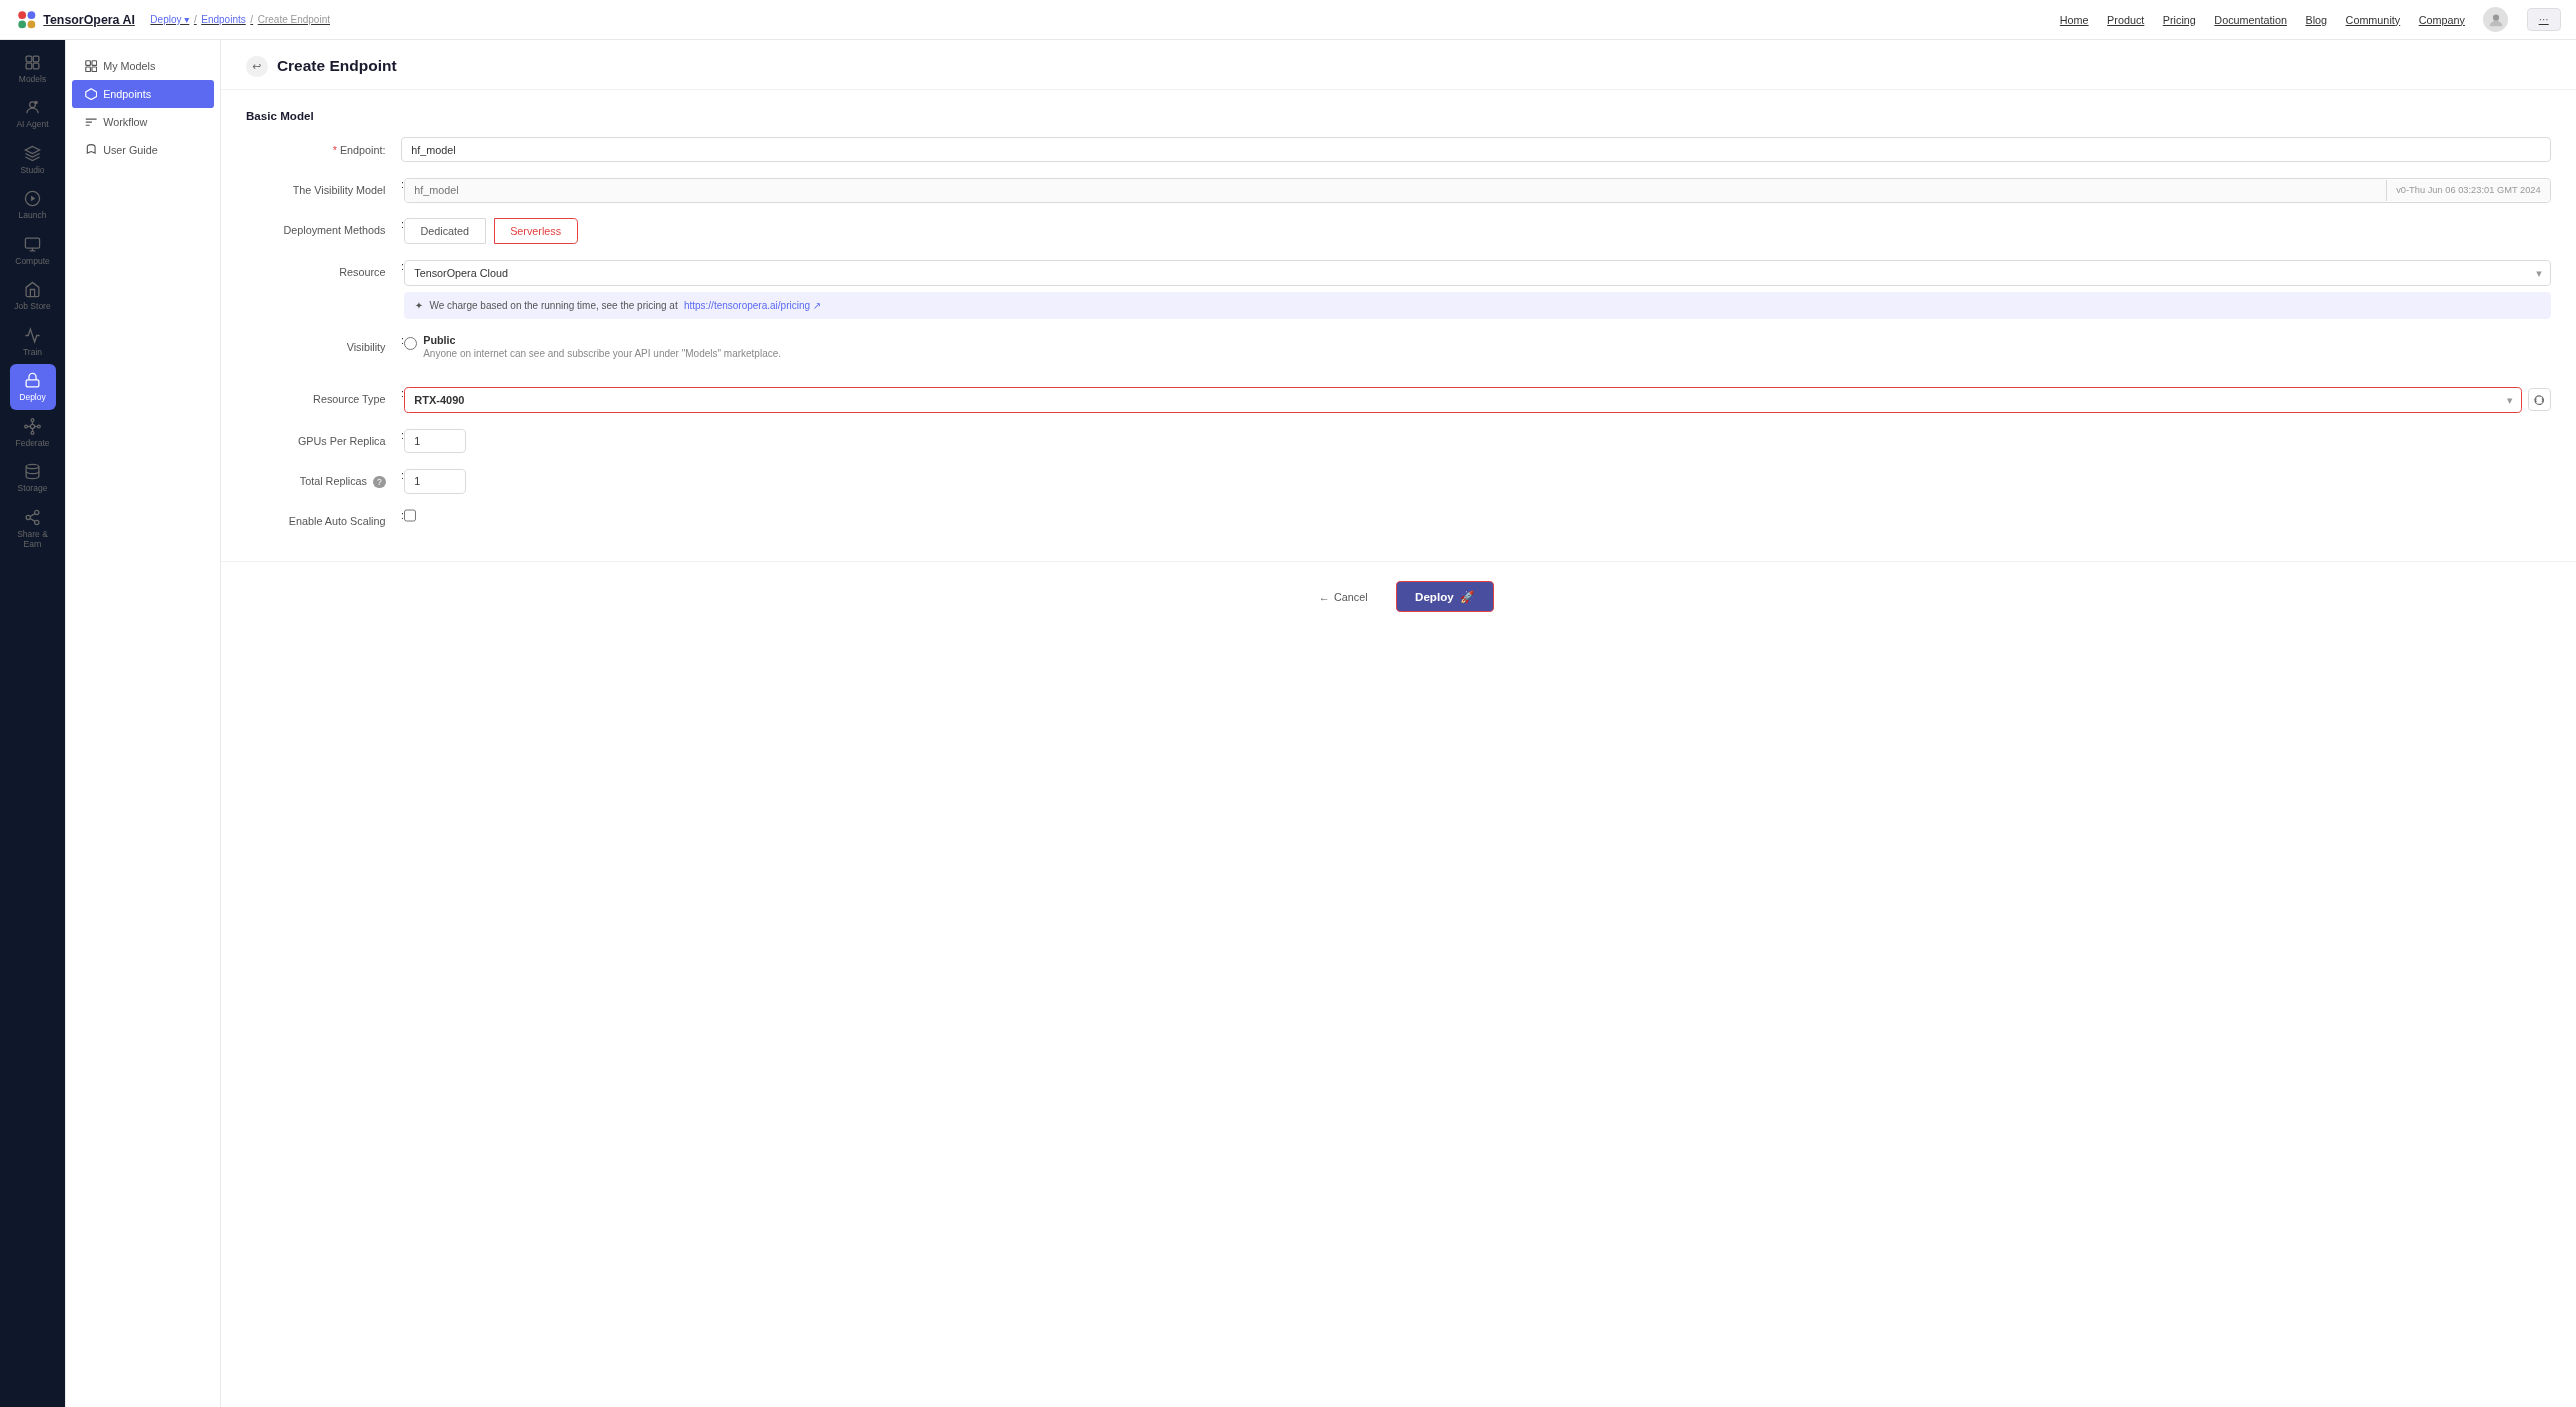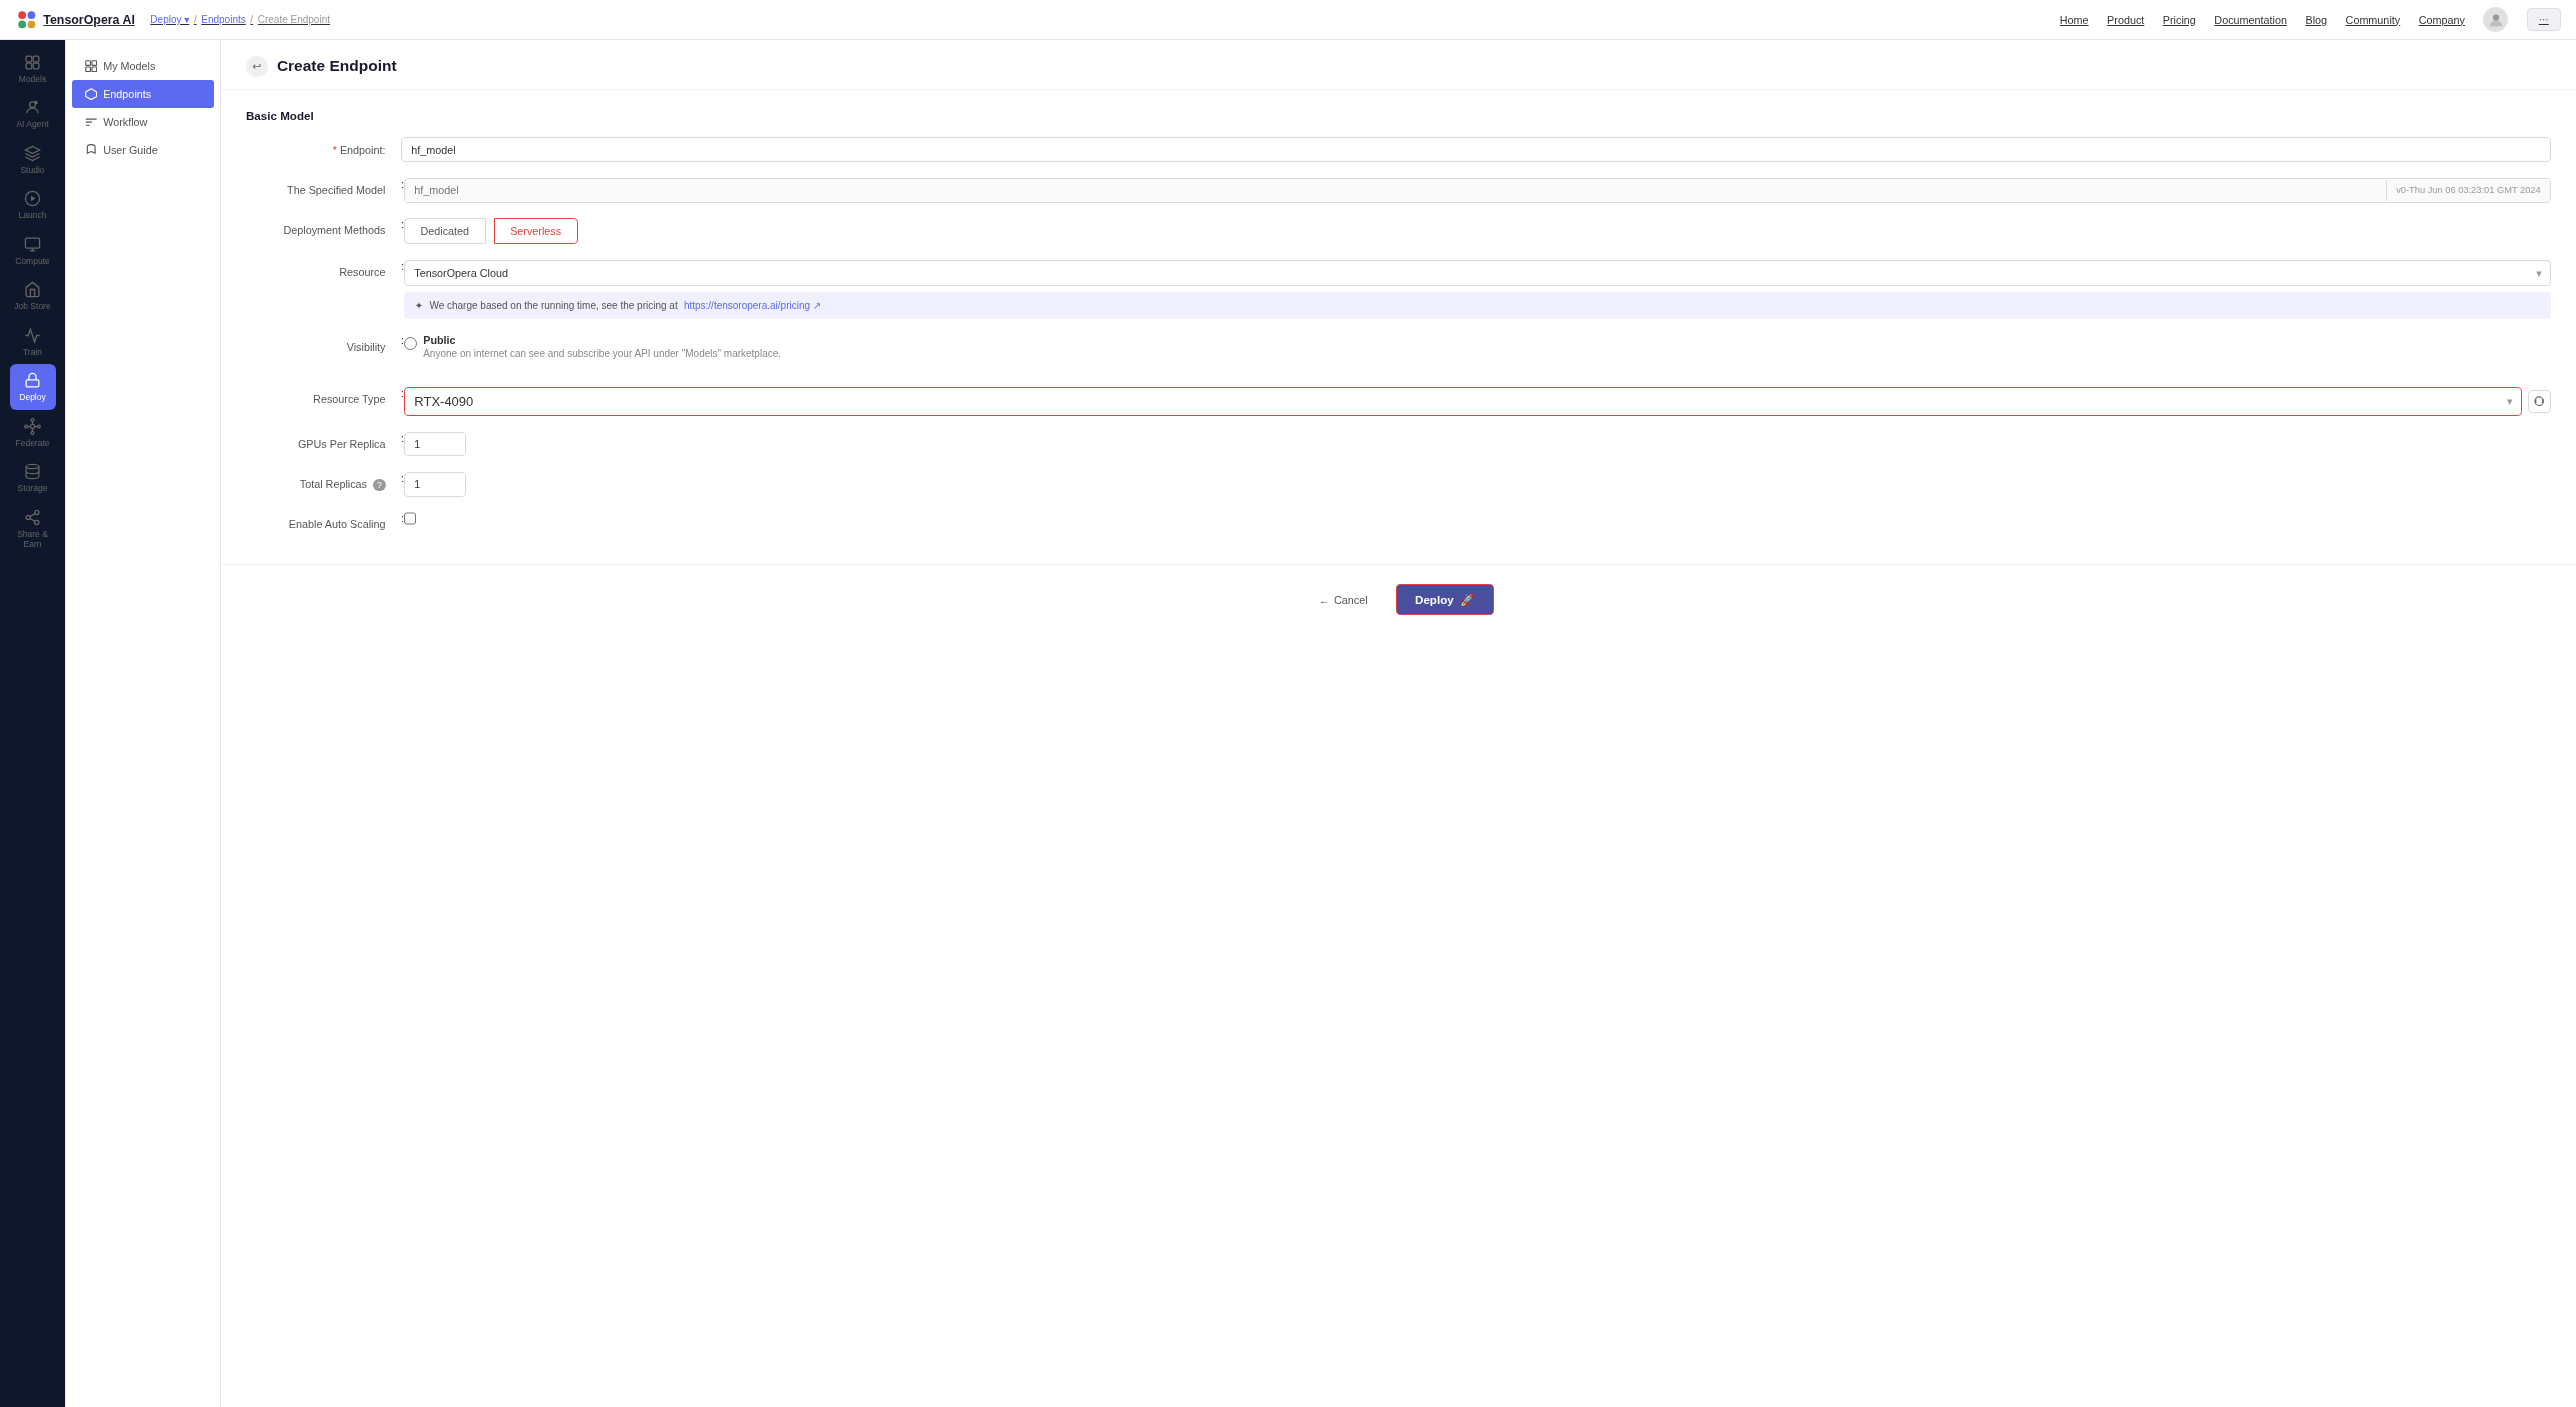--- a/index.html
+++ b/index.html
@@ -75,21 +75,21 @@
 
     
     .visibility-option { display: flex; align-items: flex-start; gap: 6.2px; margin-bottom: 12.4px; cursor: pointer; }
     .visibility-option input[type=radio] { margin-top: 2.3px; accent-color: #5b6af0; }
     .visibility-option-content .vis-title { font-size: 10.8px; font-weight: 700; color: #333; }
     .visibility-option-content .vis-desc { font-size: 10px; color: #888; margin-top: 1.5px; }
 
     
     .resource-type-wrap { position: relative; display: flex; align-items: center; gap: 6.2px; }
     .resource-type-select-wrap { position: relative; flex: 1; }
-    .resource-type-input { width: 100%; padding: 6.2px 9.3px; border: 1.5px solid #e53e3e; border-radius: 4.6px; font-size: 13px; color: #333; background: #fff; }
+    .resource-type-input { width: 100%; padding: 6.2px 9.3px; border: 1.5px solid #e53e3e; border-radius: 4.6px; font-size: 11px; color: #333; background: #fff; font-weight: bold; }
     .resource-type-arrow { position: absolute; right: 9.3px; top: 50%; transform: translateY(-50%); color: #999; pointer-events: none; }
     .refresh-btn { width: 23px; height: 23px; display: flex; align-items: center; justify-content: center; border: 0.8px solid #d9d9d9; border-radius: 4.6px; cursor: pointer; color: #666; background: #fff; }
 
     
     .num-input { width: 62px; padding: 5.4px 9.3px; border: 0.8px solid #d9d9d9; border-radius: 4.6px; font-size: 10.8px; color: #333; }
 
     
     .checkbox-wrap { display: flex; align-items: center; gap: 6.2px; }
     .checkbox-wrap input[type=checkbox] { width: 12.4px; height: 12.4px; accent-color: #5b6af0; }
 
@@ -300,21 +300,21 @@
         <div class="form-label">
           <span class="required">*</span>
           <span>Endpoint</span>:
         </div>
         <div class="form-control-wrap">
           <input class="form-input" type="text" value="hf_model" style="">
         </div>
       </div>
 
       <div class="form-row">
-        <div class="form-label">The Specified Model</div>:
+        <div class="form-label">The Visibility Model</div>:
         <div class="form-control-wrap">
           <div class="model-input-wrap">
             <input class="form-input" type="text" placeholder="hf_model" style="background: rgb(250, 250, 250); color: rgb(170, 170, 170);">
             <div class="model-input-date">v0-Thu Jun 06 03:23:01 GMT 2024</div>
           </div>
         </div>
       </div>
 
       <div class="form-row">
         <div class="form-label">Deployment Methods</div>:

